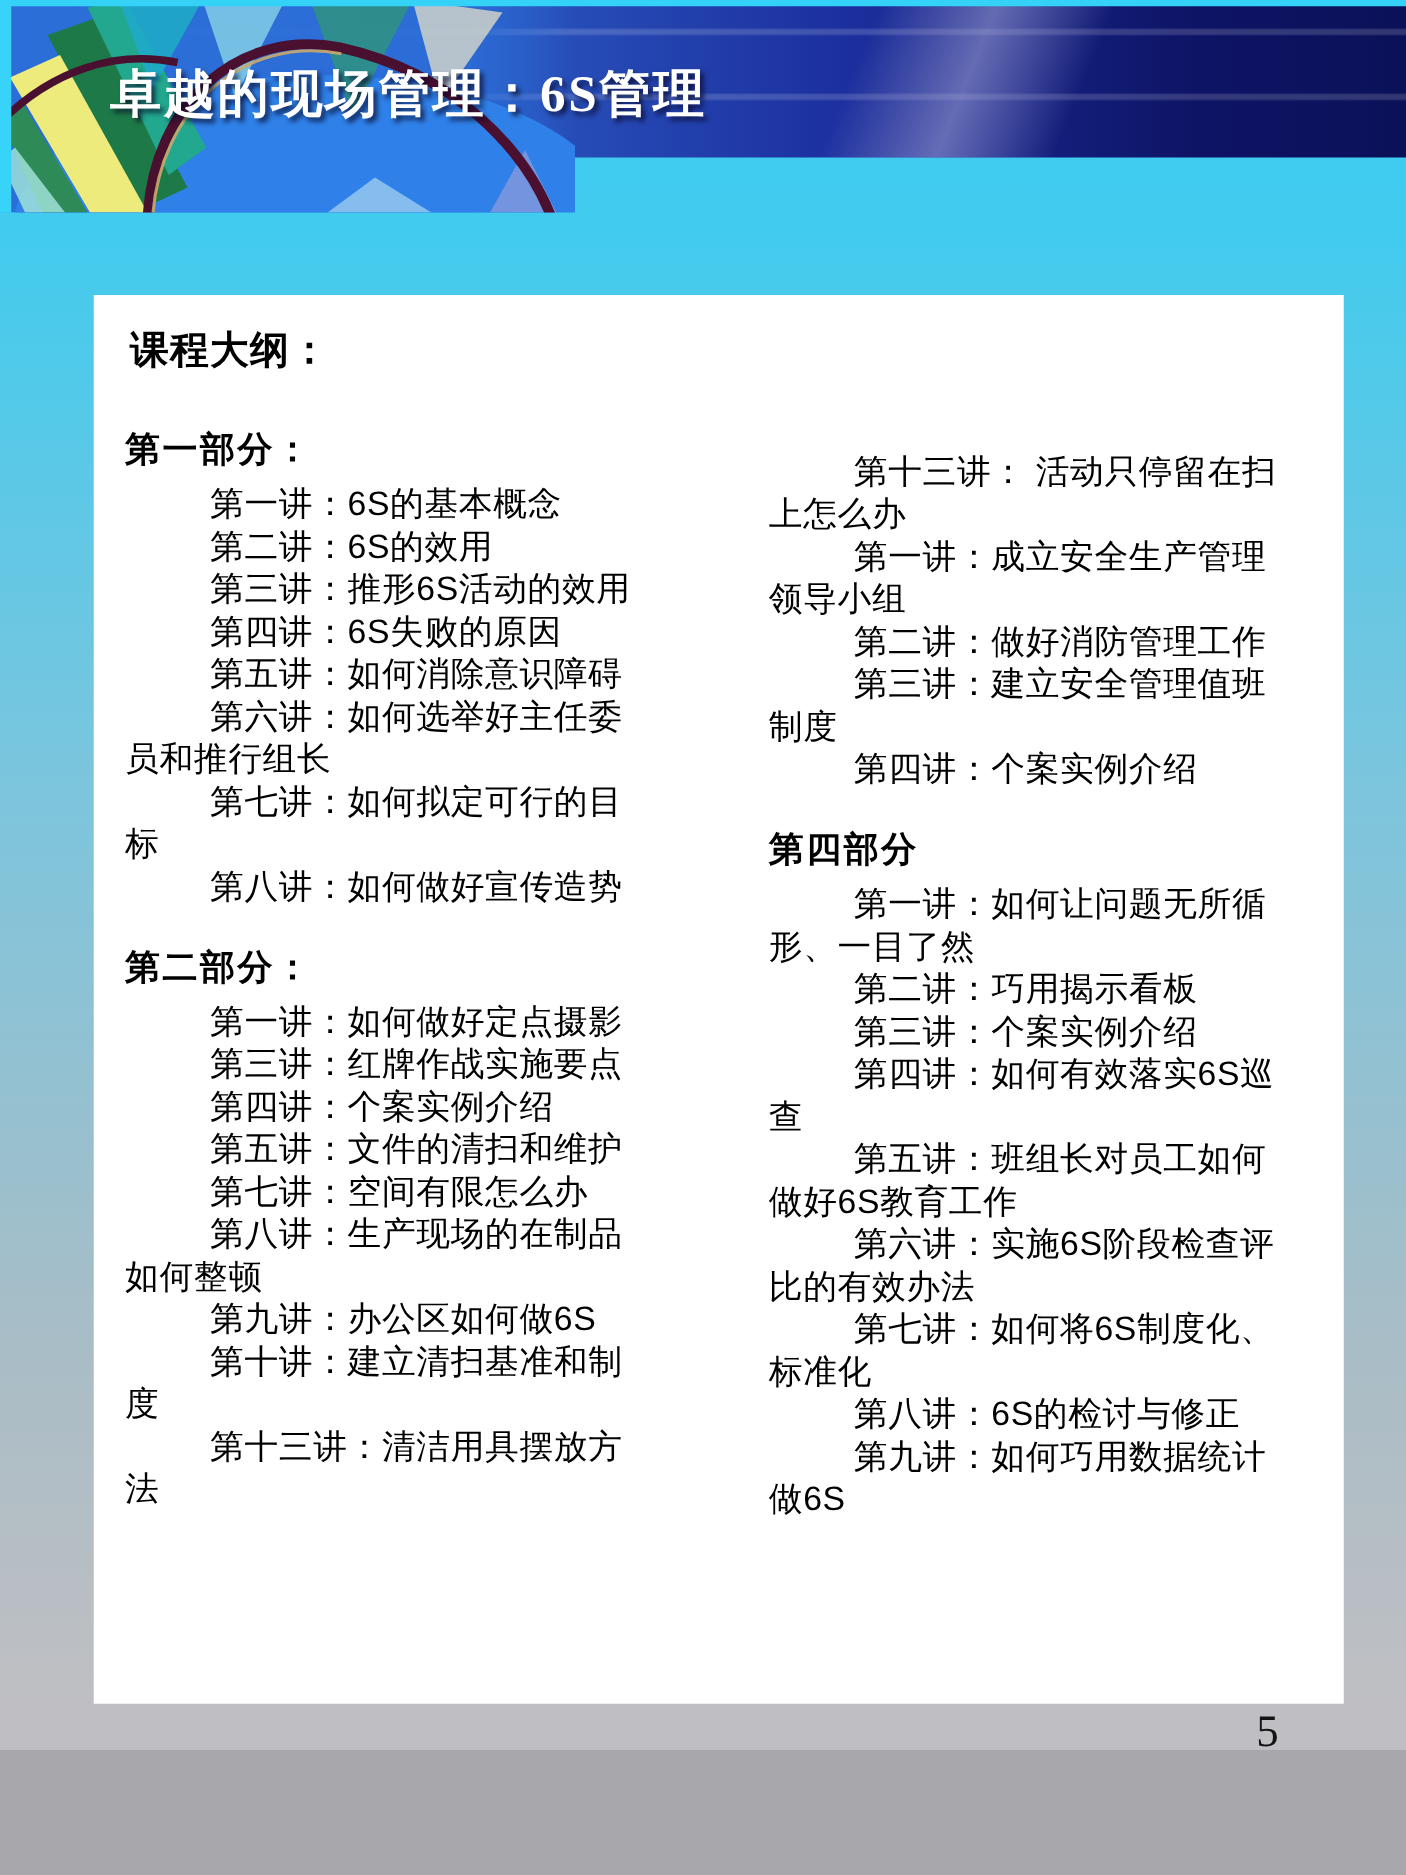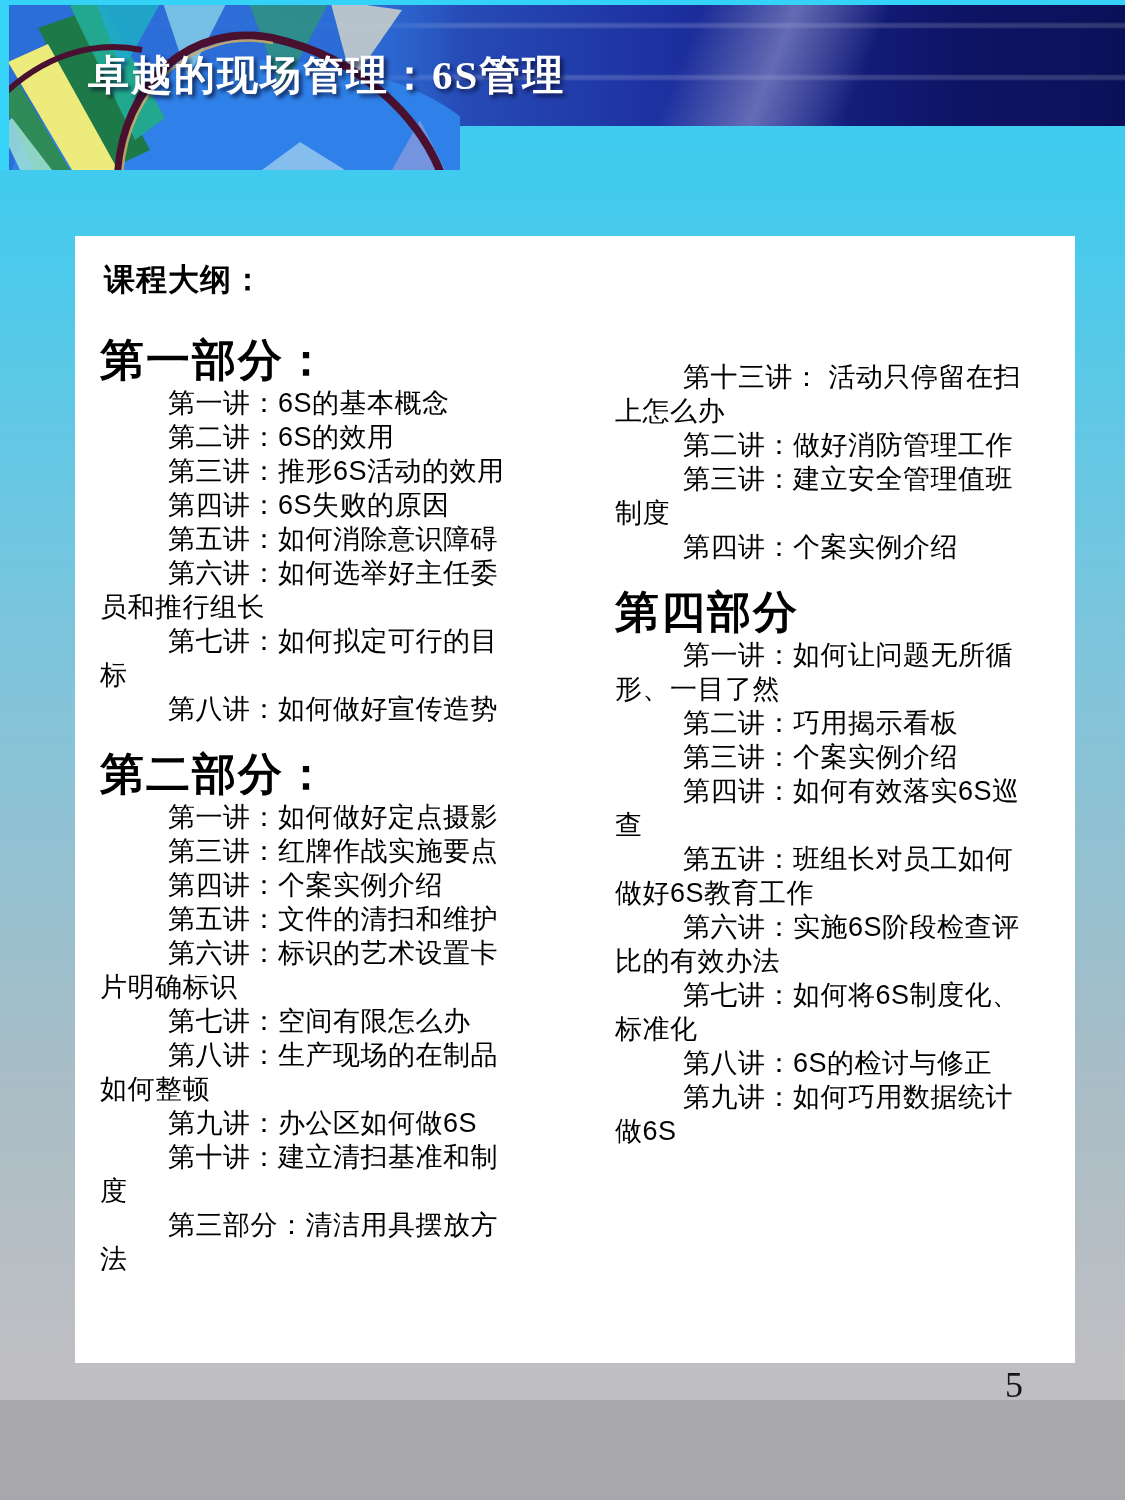--- a/index.html
+++ b/index.html
@@ -30,21 +30,21 @@
     text-shadow:3px 3px 4px rgba(8,8,40,.75);
   }
   
   .panel{
     position:absolute;left:75px;top:236px;width:1000px;height:1127px;background:#ffffff;
     box-sizing:border-box;padding:24px 0 0 25px;display:flex;gap:100px;color:#000;
   }
   .col{width:415px;}
   .col-right{padding-top:100px;}
   .item{font-size:27px;line-height:34px;letter-spacing:.5px;text-indent:68px;margin:0;}
-  .heading{font-size:44px;line-height:44px;font-weight:bold;letter-spacing:2px;text-indent:0;margin:26px 0 4px;}
+  .heading{font-size:28px;line-height:44px;font-weight:bold;letter-spacing:2px;text-indent:0;margin:26px 0 4px;}
   .title{font-size:31px;line-height:40px;font-weight:bold;letter-spacing:1px;text-indent:4px;margin:0 0 38px;}
   
   .page-number{
     position:absolute;left:1005px;top:1364px;
     font-family:"Liberation Serif","DejaVu Serif",serif;font-size:36px;color:#141414;
   }
 </style>
 </head>
 <body>
 
@@ -94,29 +94,29 @@
         <div class="item">第四讲：6S失败的原因</div>
         <div class="item">第五讲：如何消除意识障碍</div>
         <div class="item">第六讲：如何选举好主任委员和推行组长</div>
         <div class="item">第七讲：如何拟定可行的目标</div>
         <div class="item">第八讲：如何做好宣传造势</div>
         <div class="heading">第二部分：</div>
         <div class="item">第一讲：如何做好定点摄影</div>
         <div class="item">第三讲：红牌作战实施要点</div>
         <div class="item">第四讲：个案实例介绍</div>
         <div class="item">第五讲：文件的清扫和维护</div>
-        <div class="item">第六讲：标识的艺术设置卡片明确标识</div>
         <div class="item">第七讲：空间有限怎么办</div>
         <div class="item">第八讲：生产现场的在制品如何整顿</div>
         <div class="item">第九讲：办公区如何做6S</div>
         <div class="item">第十讲：建立清扫基准和制度</div>
-        <div class="item">第三部分：清洁用具摆放方法</div>
+        <div class="item">第十三讲：清洁用具摆放方法</div>
       </div>
     <div class="col col-right">
         <div class="item">第十三讲： 活动只停留在扫上怎么办</div>
+        <div class="item">第一讲：成立安全生产管理领导小组</div>
         <div class="item">第二讲：做好消防管理工作</div>
         <div class="item">第三讲：建立安全管理值班制度</div>
         <div class="item">第四讲：个案实例介绍</div>
         <div class="heading">第四部分</div>
         <div class="item">第一讲：如何让问题无所循形、一目了然</div>
         <div class="item">第二讲：巧用揭示看板</div>
         <div class="item">第三讲：个案实例介绍</div>
         <div class="item">第四讲：如何有效落实6S巡查</div>
         <div class="item">第五讲：班组长对员工如何做好6S教育工作</div>
         <div class="item">第六讲：实施6S阶段检查评比的有效办法</div>

